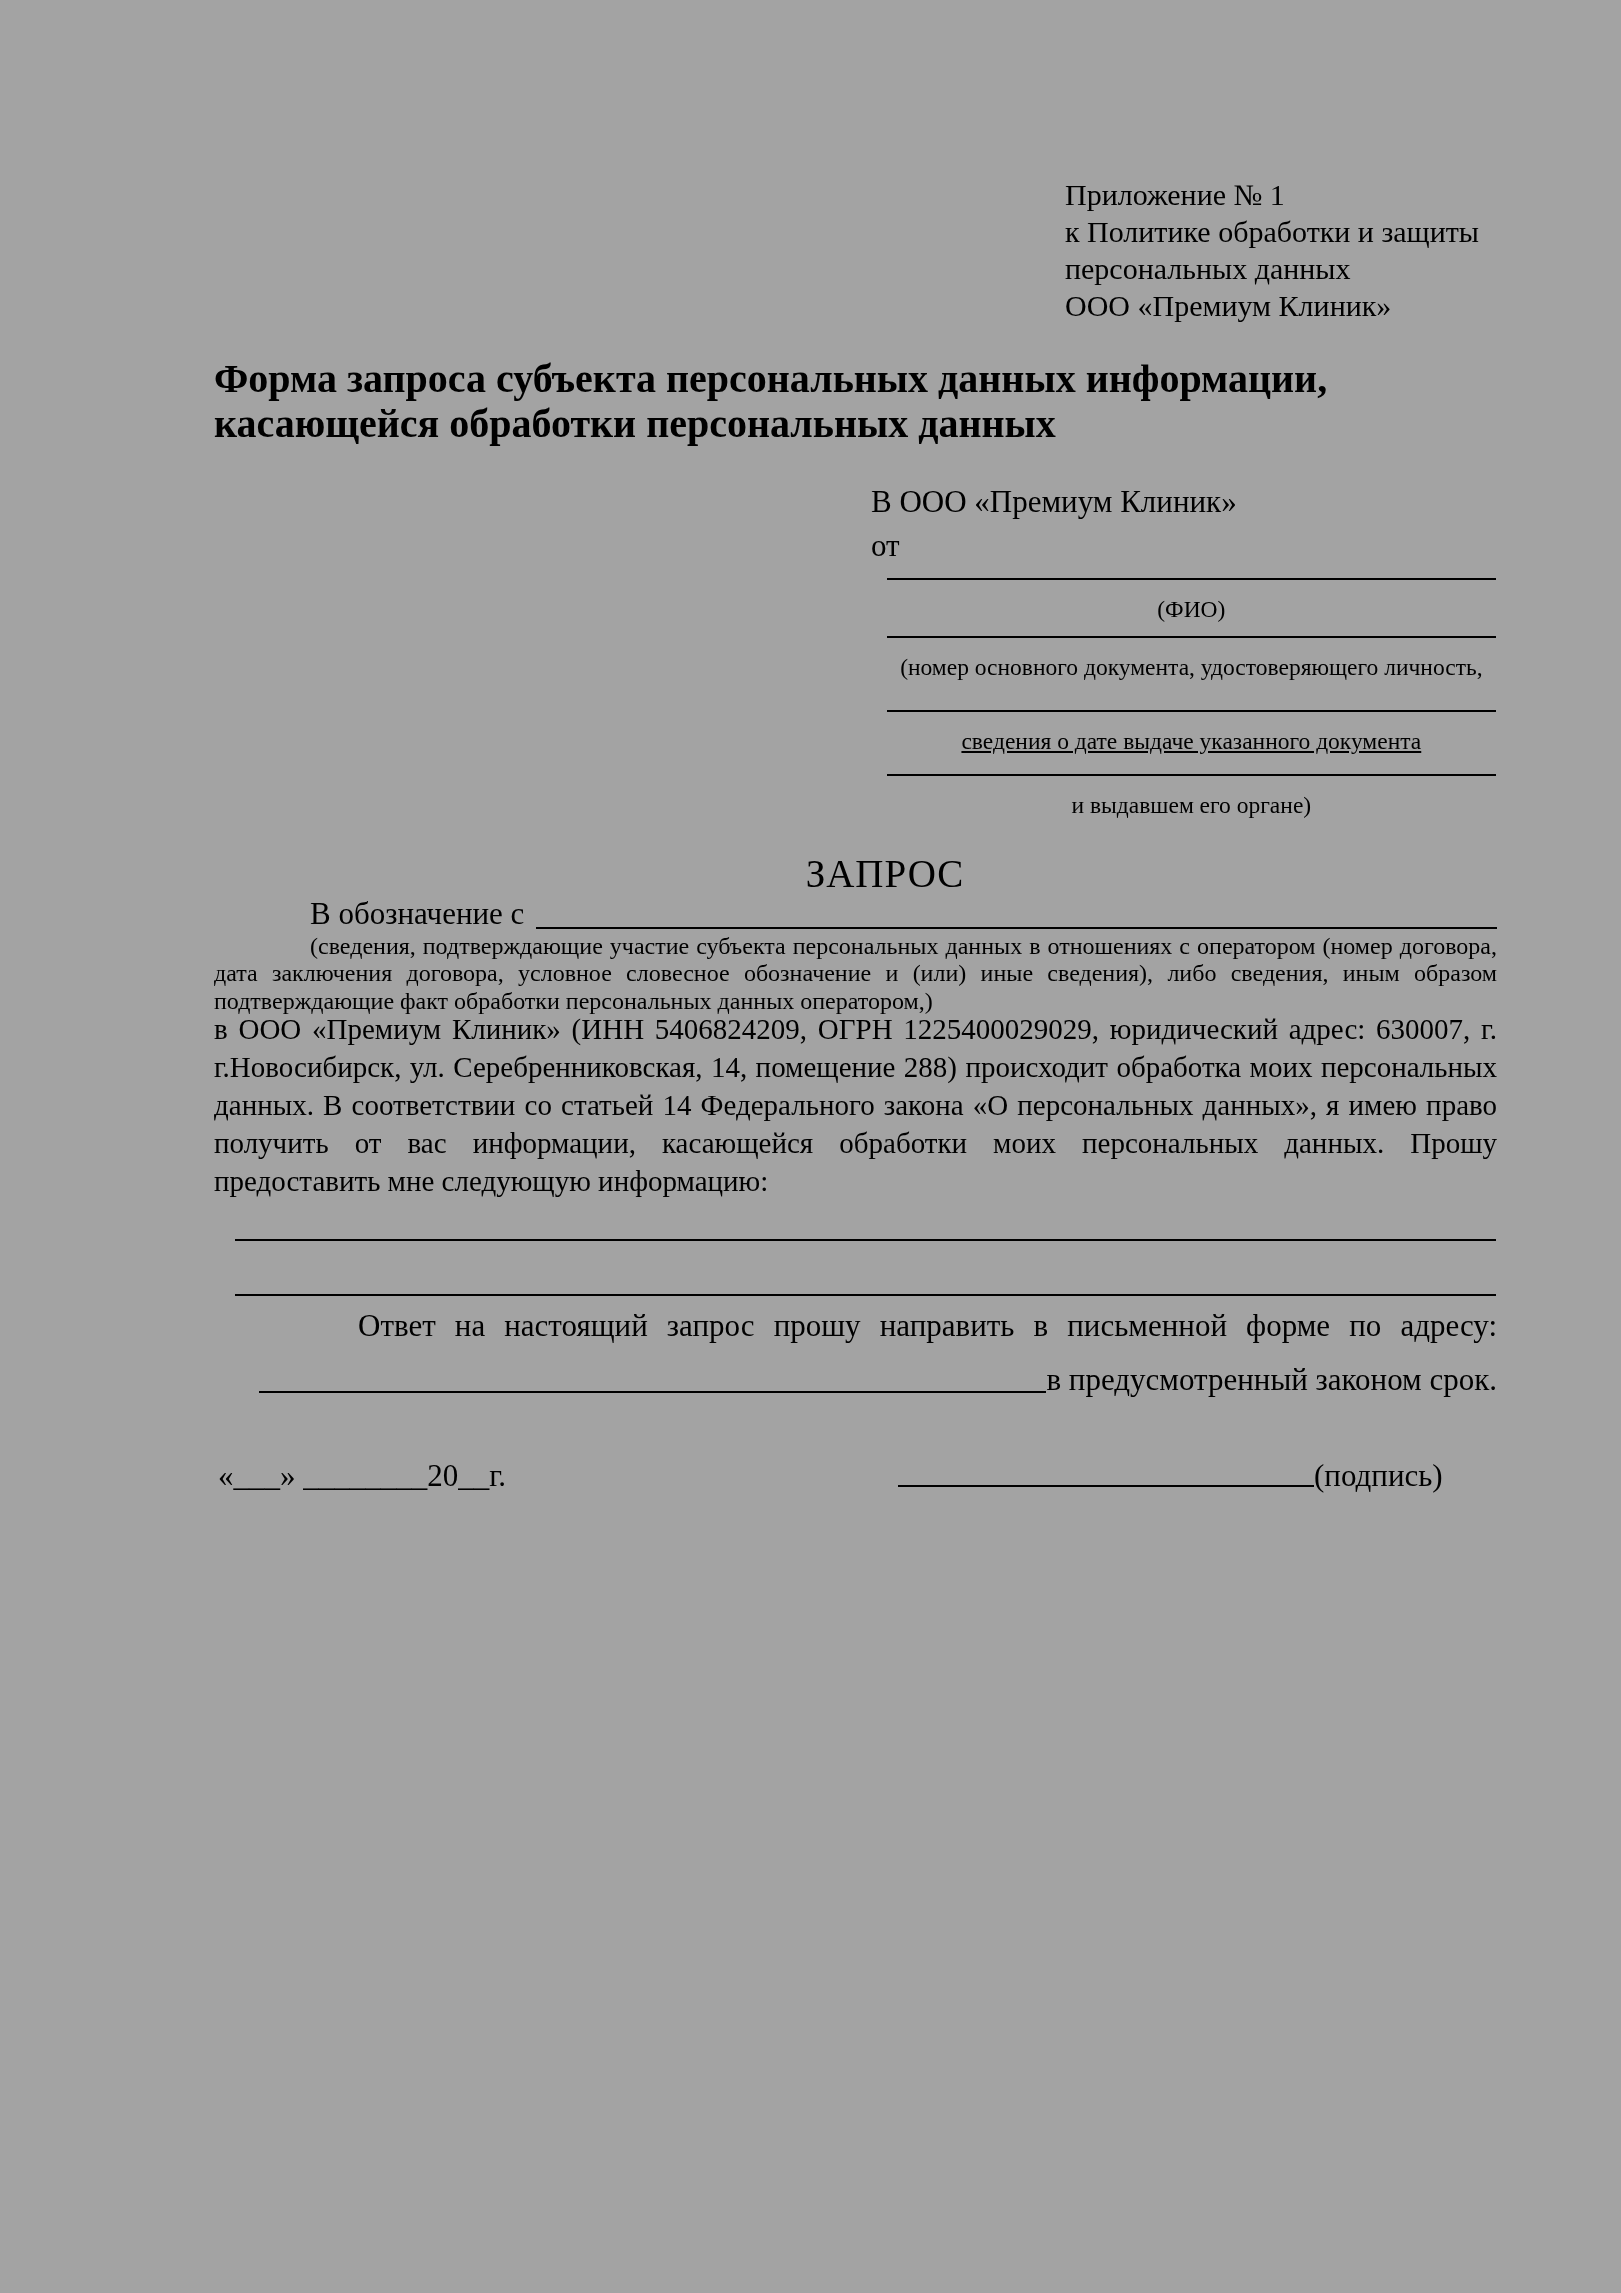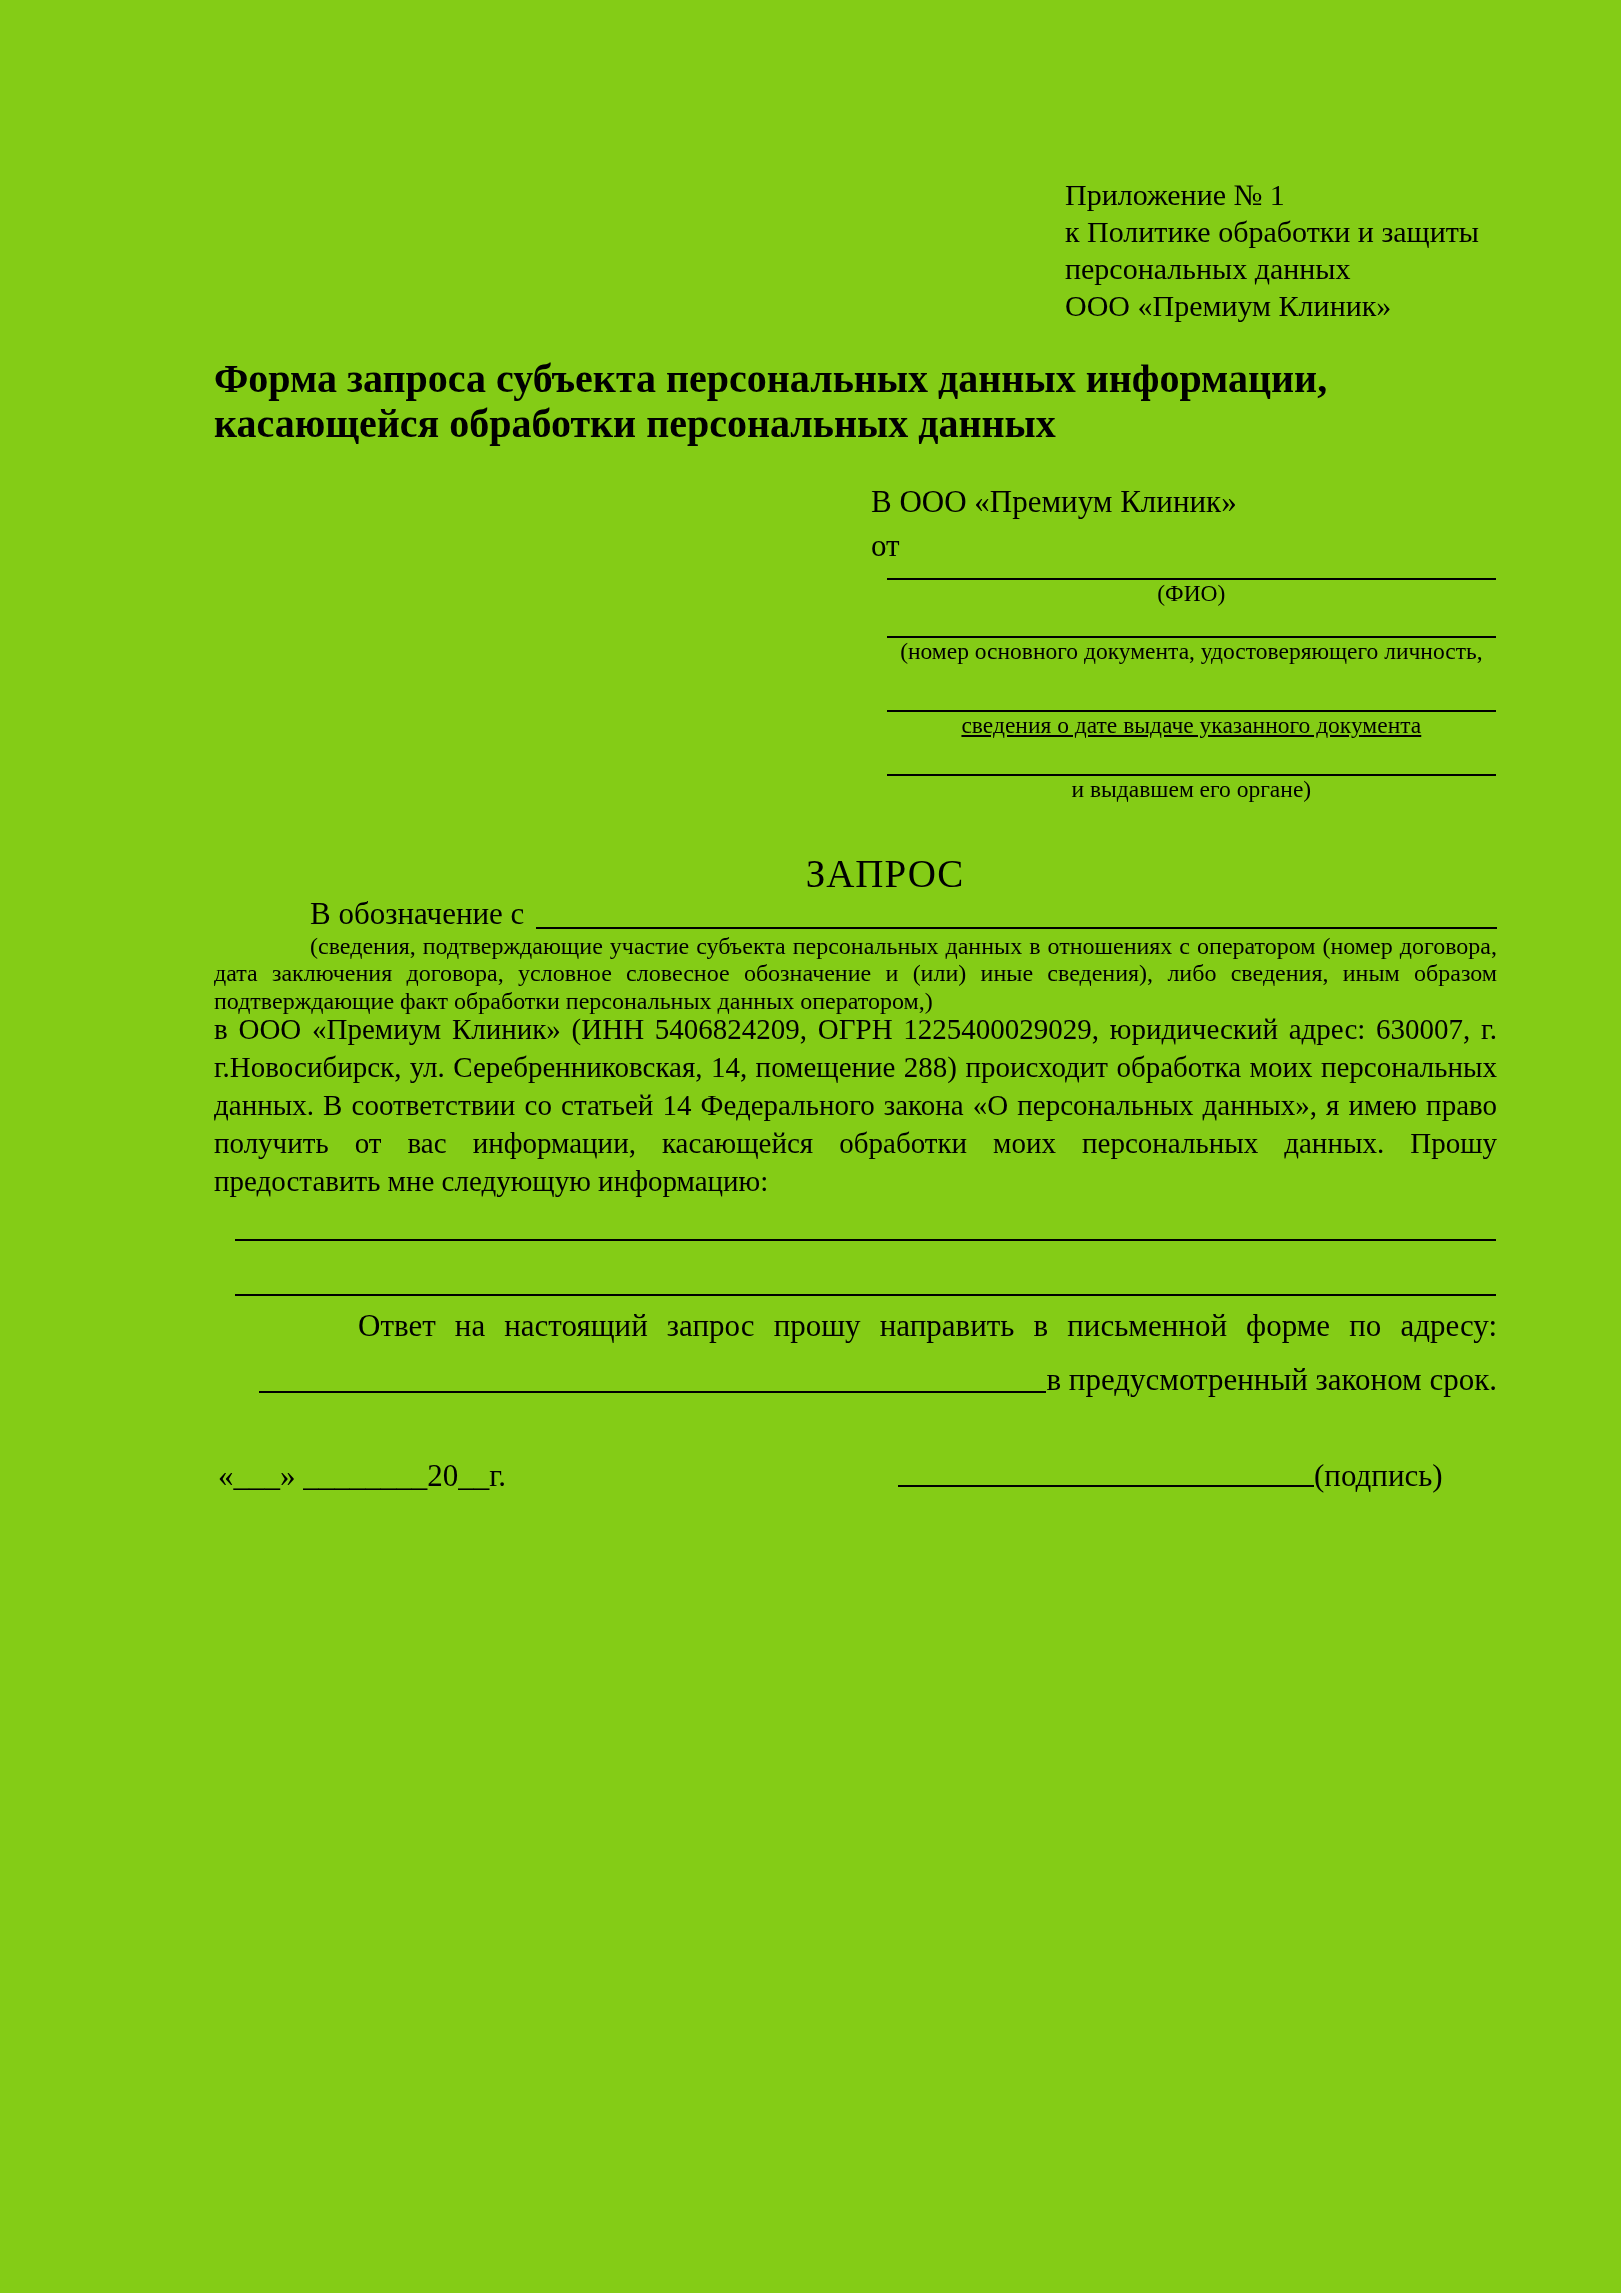--- a/index.html
+++ b/index.html
@@ -1,20 +1,20 @@
 <!DOCTYPE html>
 <html lang="ru"><head>
 <meta charset="utf-8">
 <style>
   html, body { margin: 0; padding: 0; background: #ffffff; }
   .page {
     position: relative;
     width: 1621px;
     height: 2294px;
-    background: #84cc16;
+    background: #a3a3a3;
     color: #000000;
     font-family: "Liberation Serif", "DejaVu Serif", serif;
     overflow: hidden;
   }
 
   
   .appendix {
     position: absolute;
     left: 1065px;
     top: 176px;
@@ -46,21 +46,21 @@
   .addressee .to-line  { line-height: 44px; }
   .addressee .from-line { line-height: 44px; }
   .fill-field {
     position: absolute;
     left: 15.7px;
     right: 0;
     border-top: 2.9px solid #000;
     text-align: center;
     font-size: 23.5px;
     line-height: 26.5px;
-    padding-top: 0;
+    padding-top: 16px;
   }
   .fill-field.f1 { top: 98px; }
   .fill-field.f2 { top: 156px; }
   .fill-field.f3 { top: 230px; text-decoration: underline; }
   .fill-field.f4 { top: 294px; }
 
   
   .request-heading {
     position: absolute;
     left: 214px;

